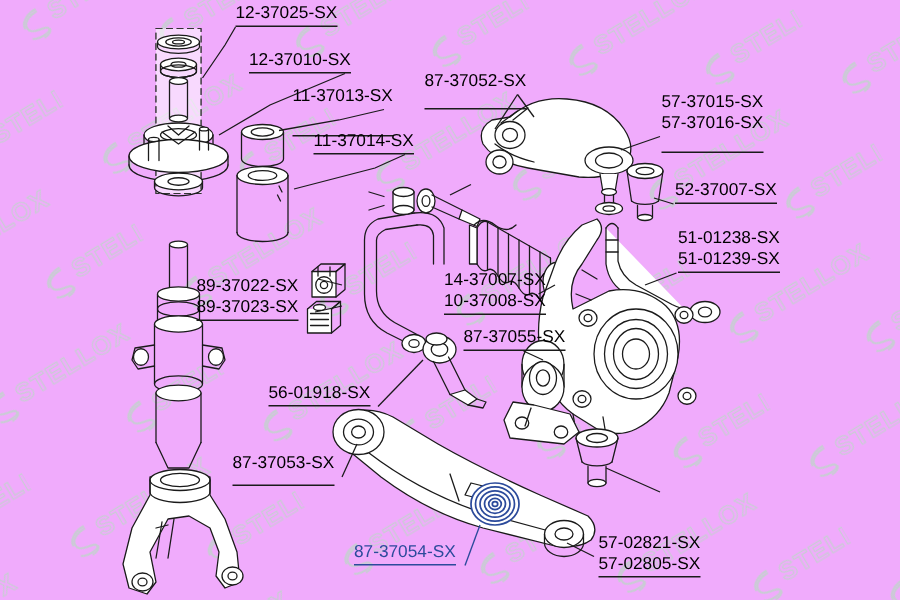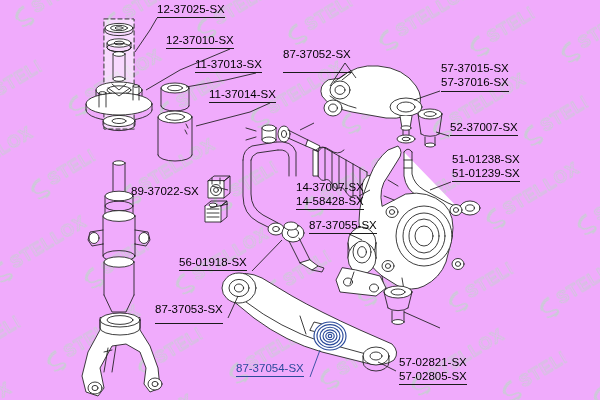--- a/index.html
+++ b/index.html
@@ -337,31 +337,32 @@
       <path d="M396 371 L378 362"></path>
     </g>
     <g fill="none" stroke="#2b4a9b" stroke-width="0.9">
       <path d="M310 377 L320 350"></path>
     </g>
   </svg>
 
   <div id="labels">
       <div class="lbl" style="left: 157px; top: 3px; border-bottom: 1px solid rgb(26, 26, 26); padding-bottom: 1px;">12-37025-SX</div>
       <div class="lbl" style="left: 166px; top: 34px; border-bottom: 1px solid rgb(26, 26, 26); padding-bottom: 1px;">12-37010-SX</div>
-      <div class="lbl" style="left: 195px; top: 58px; border-bottom: 1px solid rgb(26, 26, 26); padding-bottom: 1px;">11-37013-SX</div>
+      <div class="lbl" style="left: 195px; top: 58px; border-bottom: 1px solid rgb(26, 26, 26); padding-bottom: 19px;">11-37013-SX</div>
       <div class="lbl" style="left: 209px; top: 88px; border-bottom: 1px solid rgb(26, 26, 26); padding-bottom: 1px;">11-37014-SX</div>
       <div class="lbl" style="left: 283px; top: 48px; border-bottom: 1px solid rgb(26, 26, 26); padding-bottom: 11px;">87-37052-SX</div>
       <div class="lbl" style="left: 441px; top: 62px;">57-37015-SX</div>
-      <div class="lbl" style="left: 441px; top: 76px; border-bottom: 1px solid rgb(26, 26, 26); padding-bottom: 2px;">57-37016-SX</div>
+      <div class="lbl" style="left: 441px; top: 76px; border-bottom: 1px solid rgb(26, 26, 26); padding-bottom: 12px;">57-37016-SX</div>
       <div class="lbl" style="left: 450px; top: 121px; border-bottom: 1px solid rgb(26, 26, 26); padding-bottom: 1px;">52-37007-SX</div>
       <div class="lbl" style="left: 452px; top: 153px;">51-01238-SX</div>
       <div class="lbl" style="left: 452px; top: 167px; border-bottom: 1px solid rgb(26, 26, 26); padding-bottom: 1px;">51-01239-SX</div>
       <div class="lbl" style="left: 296px; top: 181px;">14-37007-SX</div>
-      <div class="lbl" style="left: 296px; top: 195px; border-bottom: 1px solid rgb(26, 26, 26); padding-bottom: 1px;">14-58428-SX</div>
+      <div class="lbl" style="left: 296px; top: 195px; border-bottom: 1px solid rgb(26, 26, 26); padding-bottom: 1px;">10-37008-SX</div>
       <div class="lbl" style="left: 131px; top: 185px;">89-37022-SX</div>
+      <div class="lbl" style="left: 131px; top: 199px; border-bottom: 1px solid rgb(26, 26, 26); padding-bottom: 1px;">89-37023-SX</div>
       <div class="lbl" style="left: 277px; top: 219px; border-bottom: 1px solid rgb(26, 26, 26); padding-bottom: 1px; margin-left: 32px;">87-37055-SX</div>
       <div class="lbl" style="left: 179px; top: 256px; border-bottom: 1px solid rgb(26, 26, 26); padding-bottom: 1px;">56-01918-SX</div>
       <div class="lbl" style="left: 155px; top: 303px; border-bottom: 1px solid rgb(26, 26, 26); padding-bottom: 7px;">87-37053-SX</div>
       <div class="lbl" style="left: 399px; top: 356px;">57-02821-SX</div>
       <div class="lbl" style="left: 399px; top: 370px; border-bottom: 1px solid rgb(26, 26, 26); padding-bottom: 1px;">57-02805-SX</div>
       <div class="lbl hl" style="left: 236px; top: 362px; border-bottom: 1px solid rgb(43, 74, 155); padding-bottom: 1px;">87-37054-SX</div>
     </div>
 
 </div>
 

